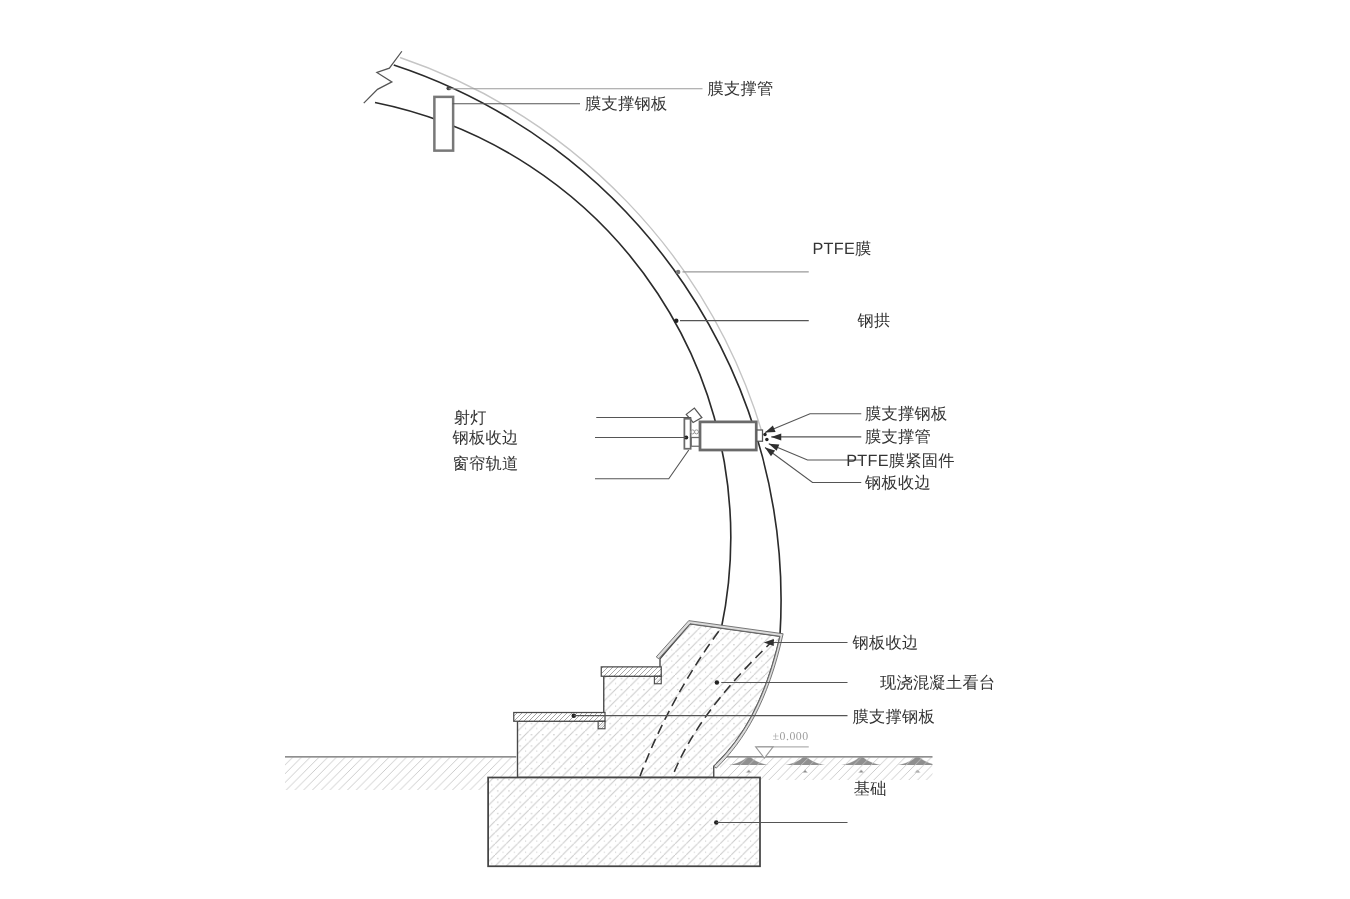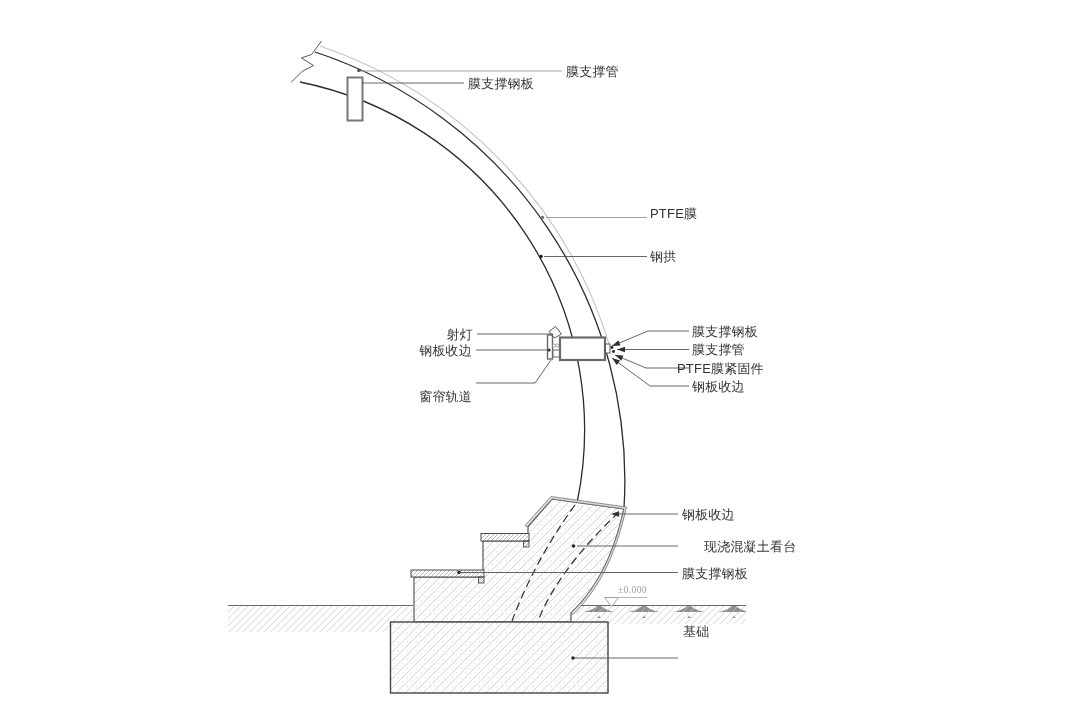--- a/index.html
+++ b/index.html
@@ -5,21 +5,21 @@
   html,body{margin:0;padding:0;background:#fff;}
   .stage{
     position:relative;width:908px;height:719px;background:#ffffff;
     font-family:"Liberation Sans","DejaVu Sans",sans-serif;overflow:hidden;
   }
   .stage svg{position:absolute;left:0;top:0;}
   .lbl{
     position:absolute;font-size:13px;color:#333333;white-space:nowrap;
     transform:translateY(-50%);line-height:1;letter-spacing:0.2px;
   }
-  .lbl.r{text-align:right;width:110px;}
+  .lbl.r{width:110px;}
   .lbl.muted{font-size:9.5px;color:#9d9d9d;letter-spacing:0.4px;font-family:Liberation Serif, serif;}
 </style>
 </head>
 <body>
 
 <div class="stage">
 
 <svg width="1080" height="719" viewBox="0 0 1080 719">
   <defs>
     <pattern id="conc" width="9" height="9" patternUnits="userSpaceOnUse">
@@ -136,25 +136,25 @@
     <path d="M577,546 L678,546" stroke="#555" stroke-width="0.9"></path>
     <circle cx="459" cy="572.5" r="1.8" fill="#222"></circle>
     <path d="M459,572.5 L678,572.5" stroke="#555" stroke-width="0.9"></path>
     <circle cx="573" cy="658" r="1.8" fill="#222"></circle>
     <path d="M573,658 L678,658" stroke="#555" stroke-width="0.9"></path>
   </g>
 </svg>
 
 <div class="lbl" style="left:566px;top:71px">膜支撑管</div>
 <div class="lbl" style="left:468px;top:83px">膜支撑钢板</div>
-<div class="lbl" style="left:650px;top:213px">PTFE膜</div>
-<div class="lbl" style="left:650px;top:256px">钢拱</div>
+<div class="lbl" style="left:650px;top:199px">PTFE膜</div>
+<div class="lbl" style="left:686px;top:256px">钢拱</div>
 <div class="lbl r" style="left:363px;top:334px">射灯</div>
 <div class="lbl r" style="left:362px;top:350px">钢板收边</div>
-<div class="lbl r" style="left:362px;top:396px">窗帘轨道</div>
+<div class="lbl r" style="left:362px;top:371px">窗帘轨道</div>
 <div class="lbl" style="left:692px;top:331px">膜支撑钢板</div>
 <div class="lbl" style="left:692px;top:349px">膜支撑管</div>
 <div class="lbl" style="left:677px;top:368px">PTFE膜紧固件</div>
 <div class="lbl" style="left:692px;top:386px">钢板收边</div>
 <div class="lbl" style="left:682px;top:514px">钢板收边</div>
 <div class="lbl" style="left:704px;top:546px">现浇混凝土看台</div>
 <div class="lbl" style="left:682px;top:573px">膜支撑钢板</div>
 <div class="lbl" style="left:683px;top:631px">基础</div>
 <div class="lbl muted" style="left:618px;top:591px">±0.000</div>
 

